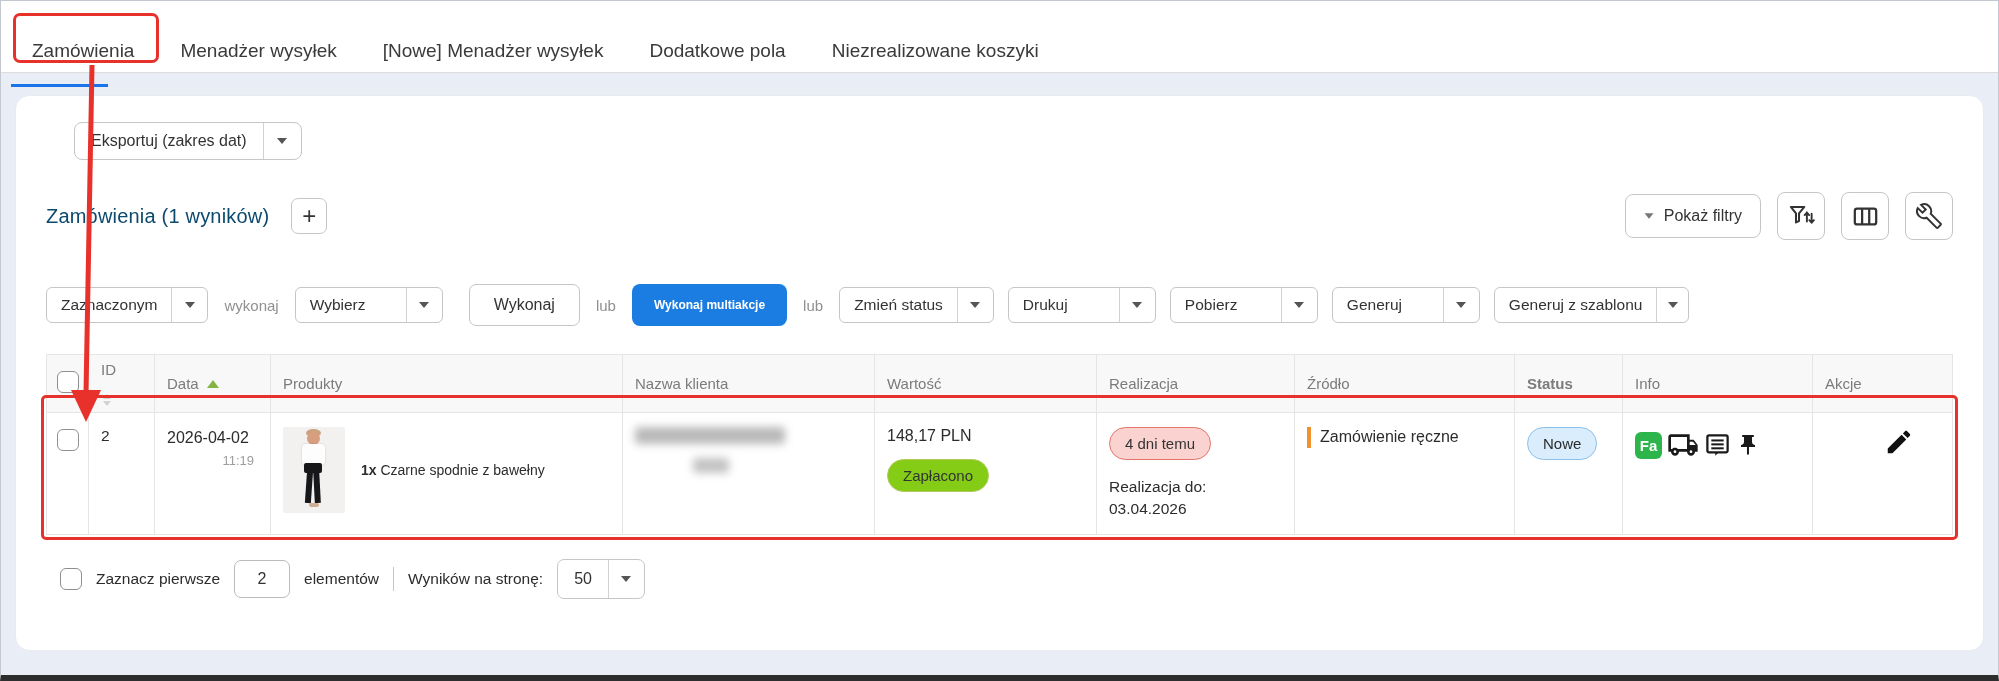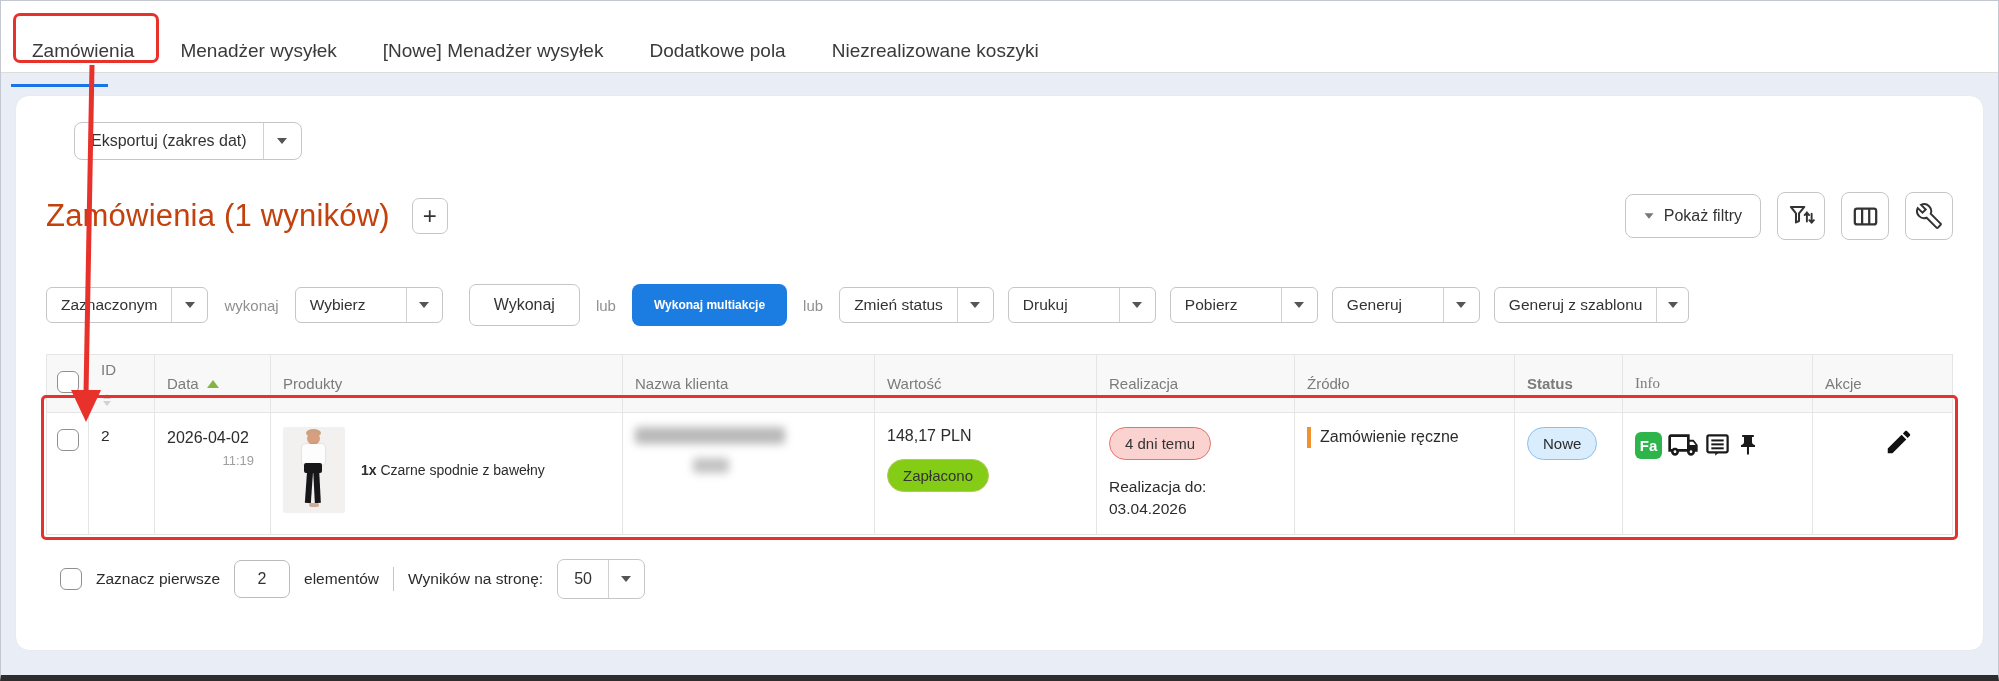--- a/index.html
+++ b/index.html
@@ -25,21 +25,21 @@
          border-radius:8px; color:#333; cursor:pointer; }
   .split { height:38px; font-size:16px; }
   .split .lbl { padding:0 16px; display:flex; align-items:center; height:100%; }
   .split .caret-box { width:38px; height:100%; display:flex; align-items:center; justify-content:center;
                       border-left:1px solid #d2d2d2; }
   .caret { width:0; height:0; border-left:5px solid transparent; border-right:5px solid transparent;
            border-top:6px solid #555; }
 
   .title-row { margin-top:32px; display:flex; align-items:center; justify-content:space-between; }
   .title-left { display:flex; align-items:center; gap:22px; }
-  h1 { font-size:31px; font-weight:400; color:#c2410c; letter-spacing:.2px; }
+  h1 { font-size:20px; font-weight:400; color:#0c4a6e; letter-spacing:.2px; }
   .plus-btn { width:36px; height:36px; border:1px solid #c6c6c6; border-radius:7px; background:#fff;
               font-size:24px; line-height:1; color:#333; display:flex; align-items:center; justify-content:center; cursor:pointer; }
   .title-right { display:flex; align-items:center; gap:10px; }
   .filters-btn { height:44px; border-radius:8px; gap:10px; padding:0 18px; font-size:16px; }
   .filters-btn .caret { transform:scale(.9); border-top-color:#777; }
   .icon-btn { width:48px; height:48px; border:1px solid #c6c6c6; border-radius:8px; background:#fff;
               display:flex; align-items:center; justify-content:center; cursor:pointer; margin-left:6px; }
 
   
   .actions-row { margin-top:44px; display:flex; align-items:center; gap:14px; flex-wrap:nowrap; }
@@ -53,21 +53,21 @@
 
   
   .table-wrap { position:relative; margin-top:28px; }
   table.orders { width:100%; border-collapse:collapse; table-layout:fixed; }
   th, td { border:1px solid #e5e5e5; vertical-align:top; }
   th { background:#f8f8f8; color:#7b7b7b; font-weight:400; font-size:15px; text-align:left;
        height:42px; padding:6px 12px; vertical-align:middle; }
   td { height:122px; padding:14px 12px; font-size:15.5px; color:#2c2c2c; background:#fff; }
   .c-check { width:42px; } .c-id { width:66px; } .c-date { width:116px; } .c-prod { width:352px; }
   .c-client { width:252px; } .c-value { width:222px; } .c-real { width:198px; } .c-src { width:220px; }
-  .c-status { width:108px;font-weight:bold; } .c-info { width:190px;font-family:Liberation Serif, serif; }
+  .c-status { width:108px;font-weight:bold; } .c-info { width:190px; }
   th.c-check, td.c-check { text-align:center; vertical-align:middle; padding:6px; }
   td.c-check { vertical-align:top; padding-top:16px; }
 
   .checkbox { display:inline-block; width:22px; height:22px; border:1.5px solid #8f8f8f;
               border-radius:6px; background:#fff; cursor:pointer; }
   .th-id { display:flex; flex-direction:column; gap:16px; }
   .sort-carets { display:flex; flex-direction:column; gap:2px; padding-left:2px; }
   .sort-carets i { width:0; height:0; border-left:4px solid transparent; border-right:4px solid transparent; }
   .sort-carets .up { border-bottom:5px solid #d2d2d2; }
   .sort-carets .dn { border-top:5px solid #d2d2d2; }

